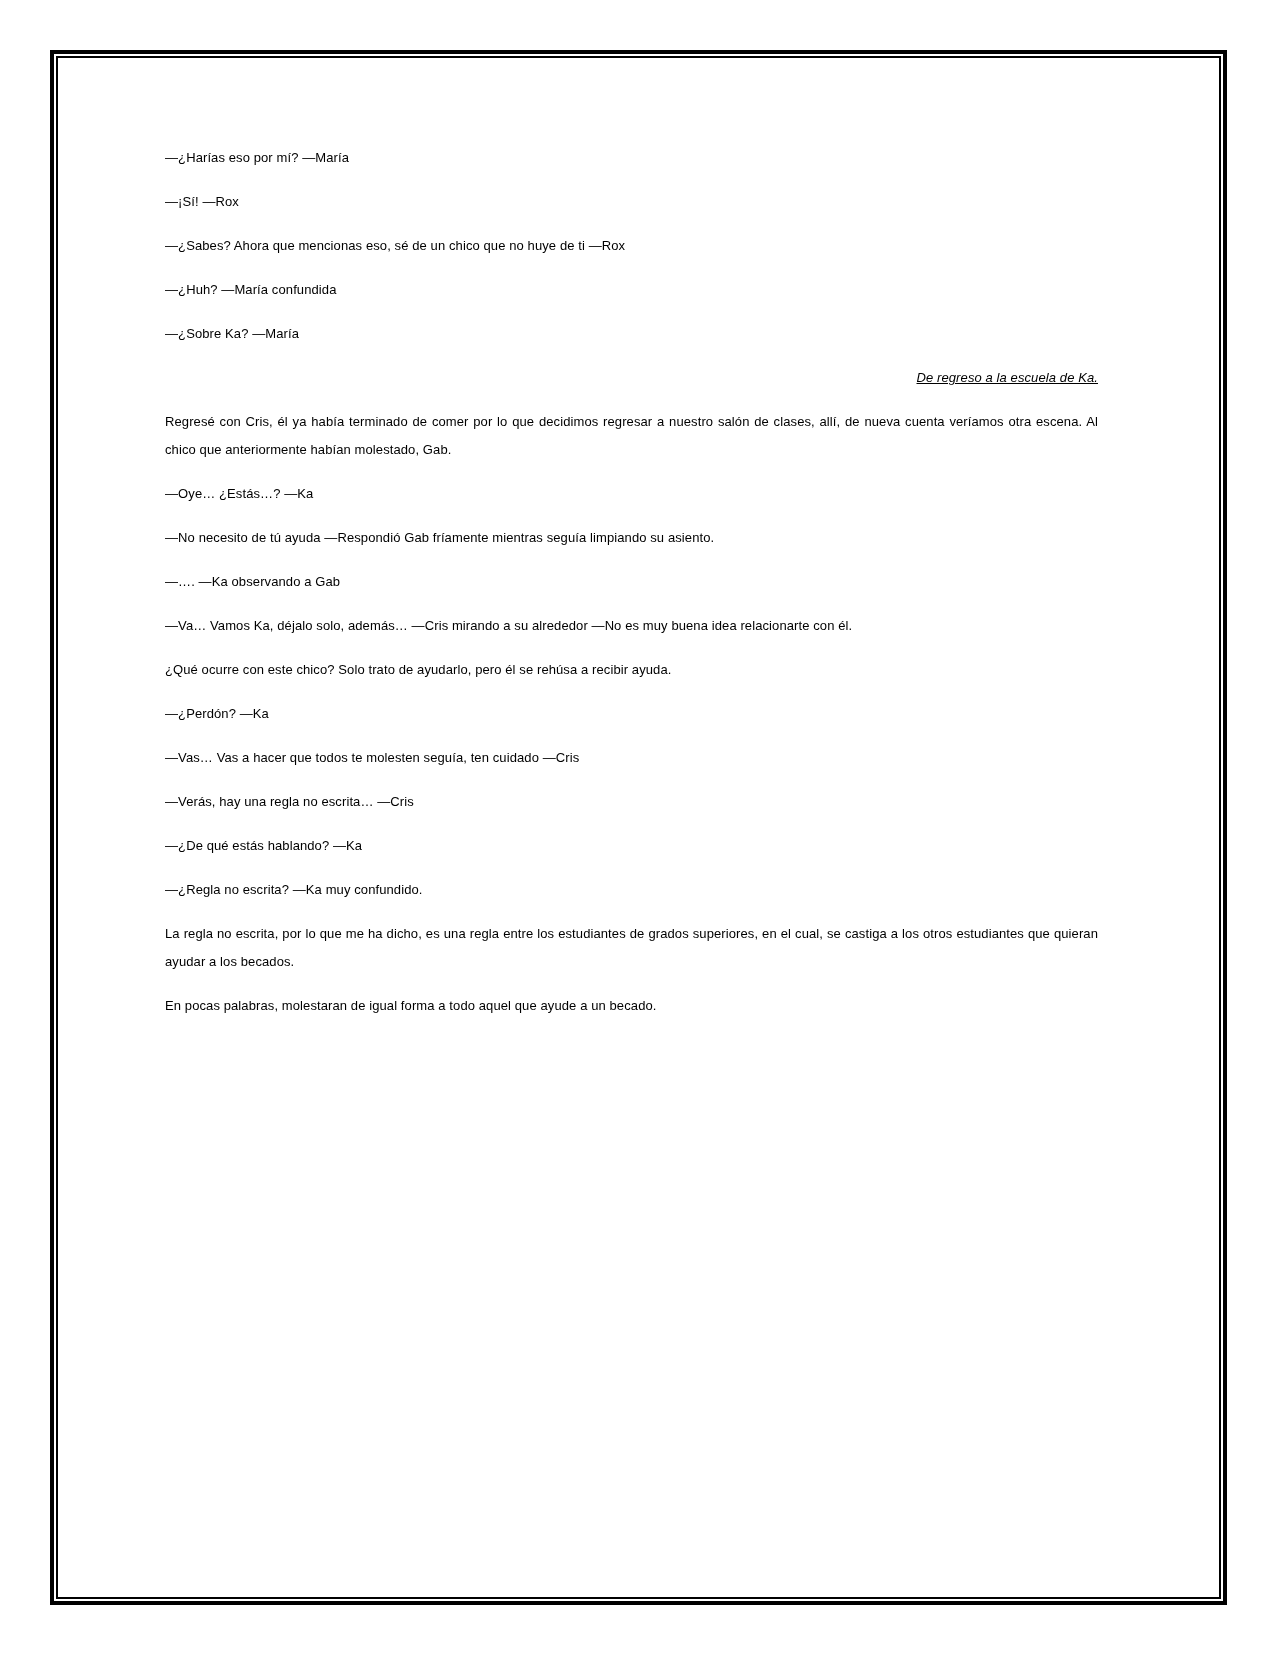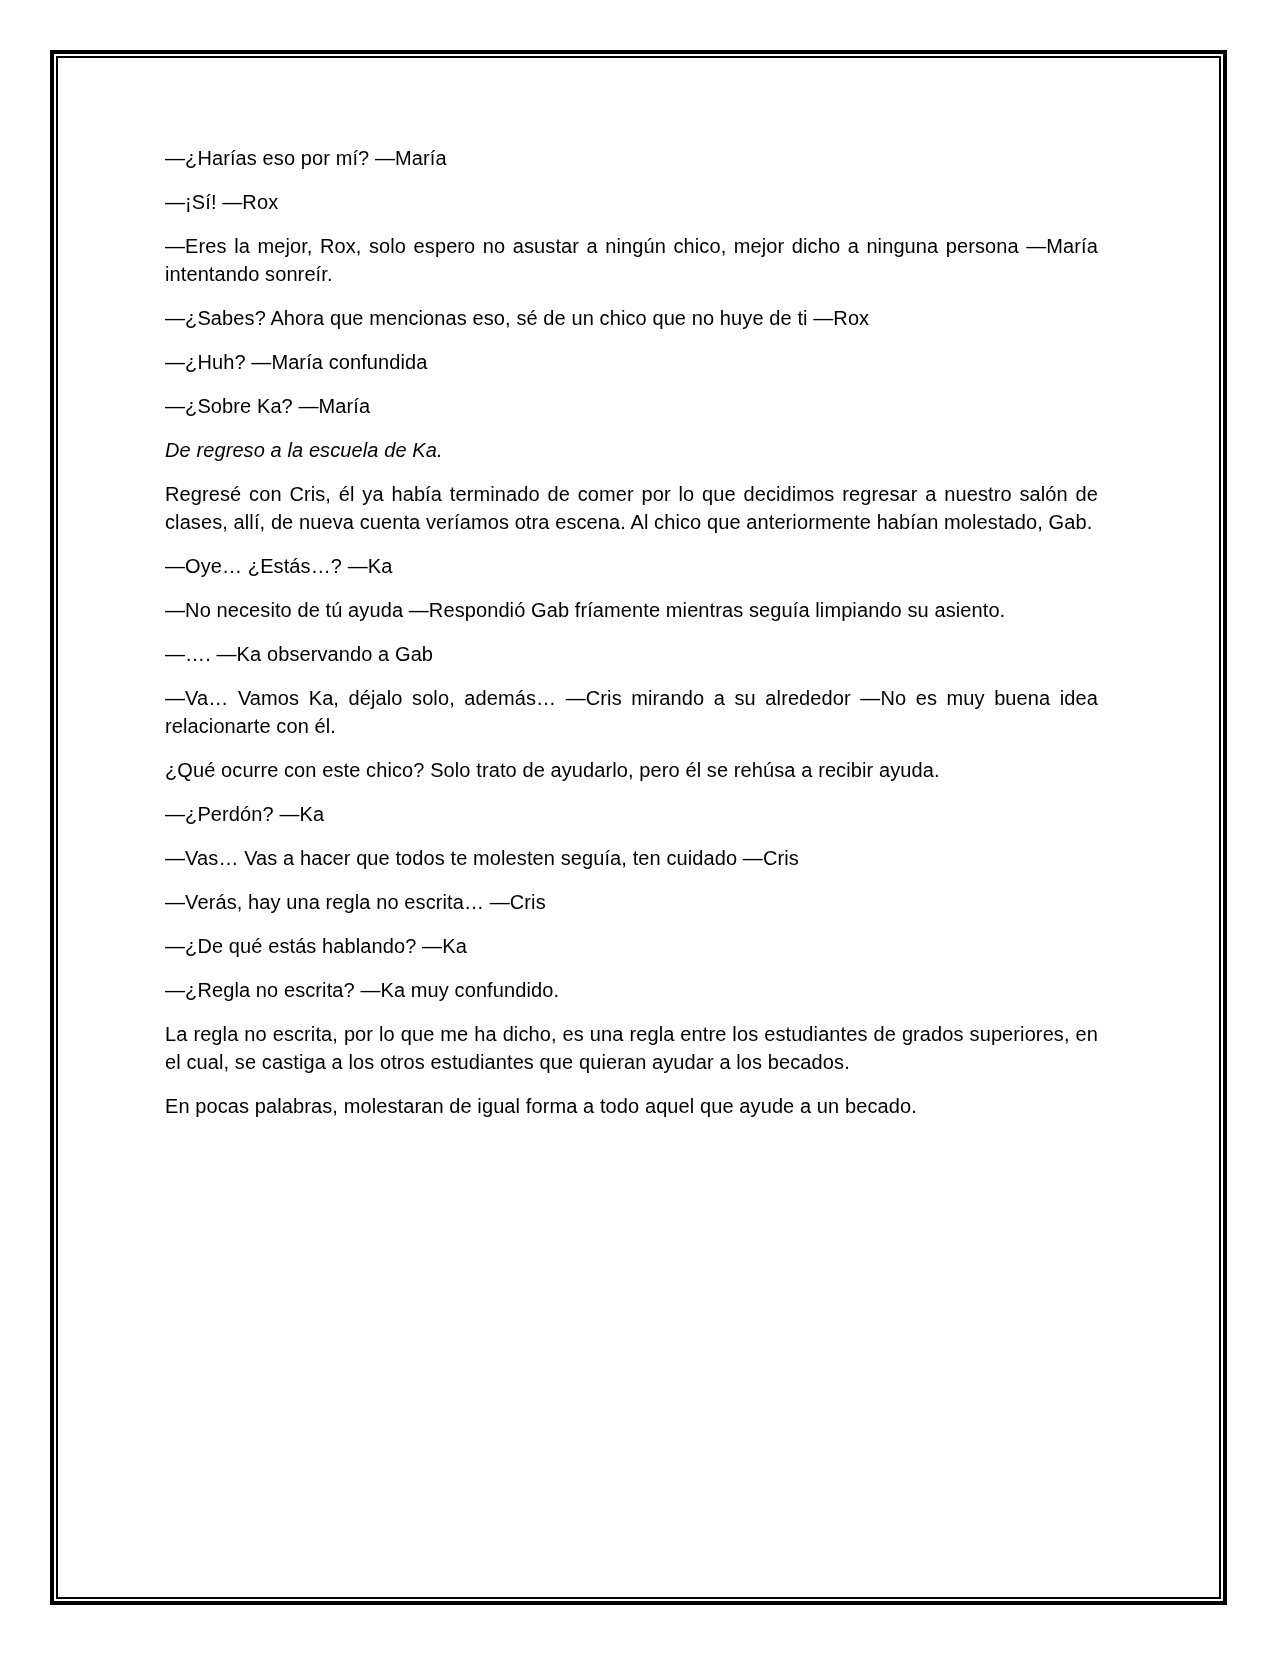--- a/index.html
+++ b/index.html
@@ -30,39 +30,39 @@
   }
   .page-content {
     position: absolute;
     inset: 0;
     padding: 86px 117px 40px 107px;
     box-sizing: border-box;
     overflow: hidden;
   }
   .para {
     margin: 0 4px 16px 0;
-    font-size: 20px;
+    font-size: 13px;
     line-height: 28px;
     text-align: justify;
     letter-spacing: 0.1px;
   }
   .para.heading {
     font-style: italic;
-    text-align: left;
+    text-decoration: underline;
+    text-align: right;
   }
 </style>
 </head>
 <body>
 
 <div class="page-frame">
   <div class="page-frame-inner">
     <div class="page-content">
       <p class="para">—¿Harías eso por mí? —María</p>
       <p class="para">—¡Sí! —Rox</p>
-      <p class="para">—Eres la mejor, Rox, solo espero no asustar a ningún chico, mejor dicho a ninguna persona —María intentando sonreír.</p>
       <p class="para">—¿Sabes? Ahora que mencionas eso, sé de un chico que no huye de ti —Rox</p>
       <p class="para">—¿Huh? —María confundida</p>
       <p class="para">—¿Sobre Ka? —María</p>
       <p class="para heading">De regreso a la escuela de Ka.</p>
       <p class="para">Regresé con Cris, él ya había terminado de comer por lo que decidimos regresar a nuestro salón de clases, allí, de nueva cuenta veríamos otra escena. Al chico que anteriormente habían molestado, Gab.</p>
       <p class="para">—Oye… ¿Estás…? —Ka</p>
       <p class="para">—No necesito de tú ayuda —Respondió Gab fríamente mientras seguía limpiando su asiento.</p>
       <p class="para">—…. —Ka observando a Gab</p>
       <p class="para">—Va… Vamos Ka, déjalo solo, además… —Cris mirando a su alrededor —No es muy buena idea relacionarte con él.</p>
       <p class="para">¿Qué ocurre con este chico? Solo trato de ayudarlo, pero él se rehúsa a recibir ayuda.</p>

